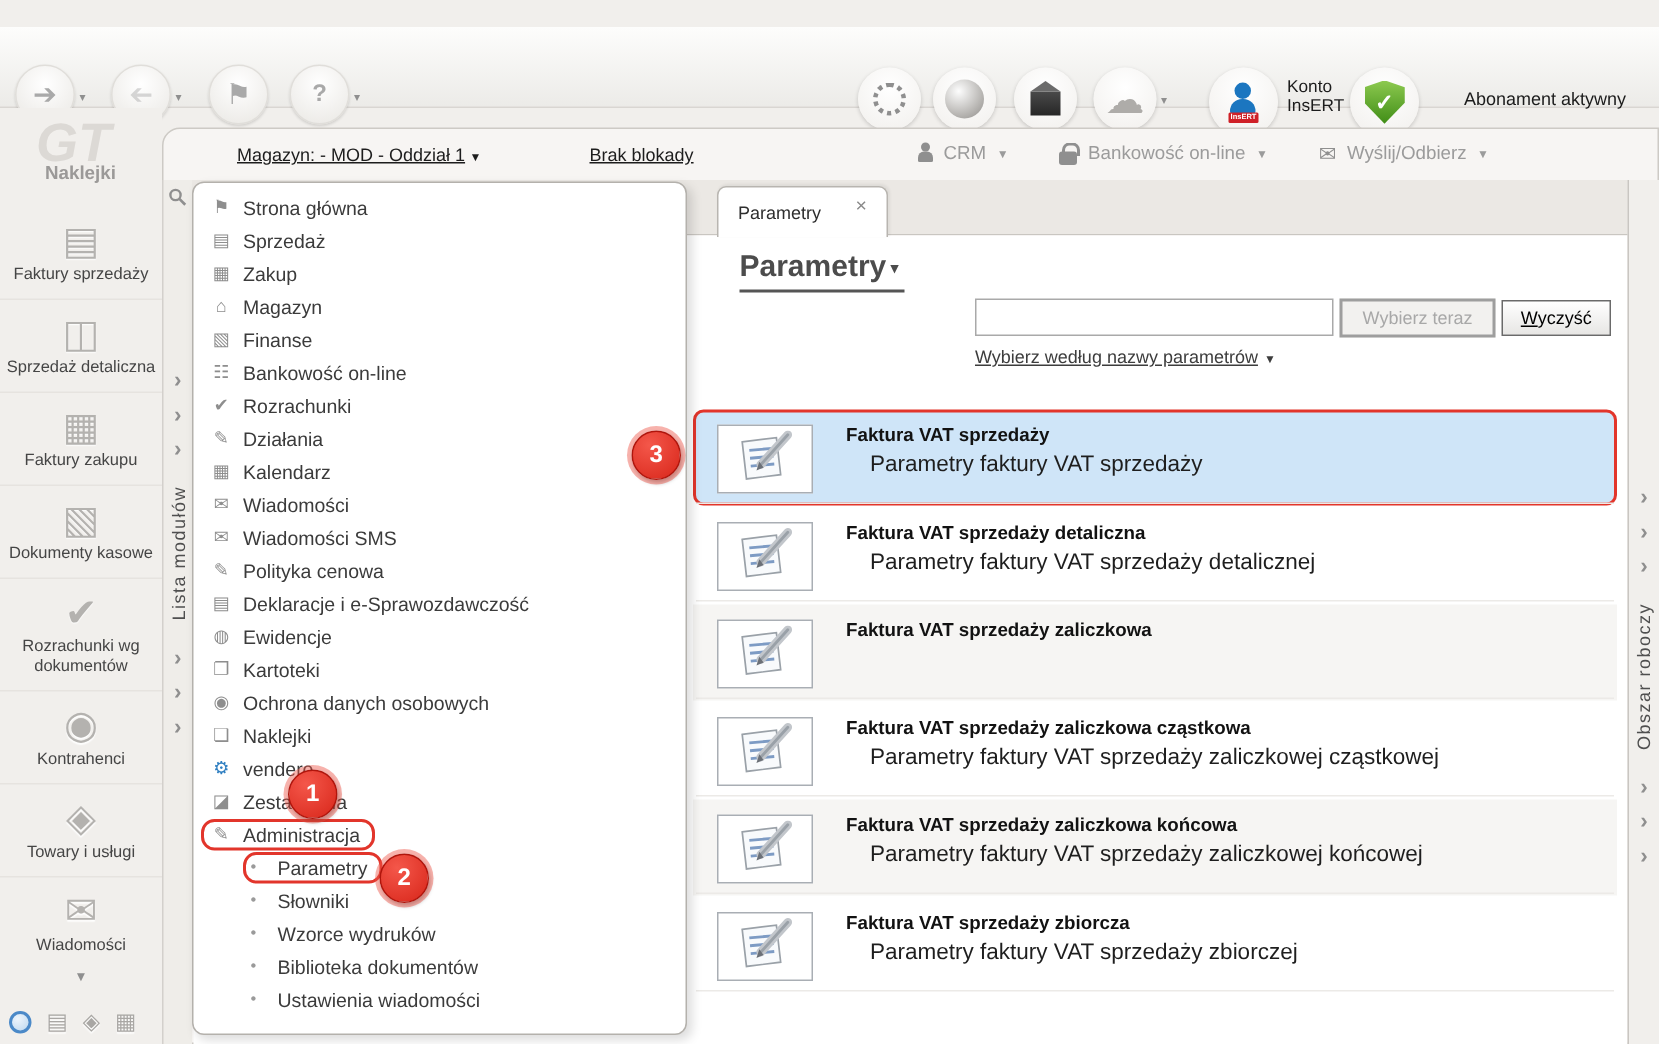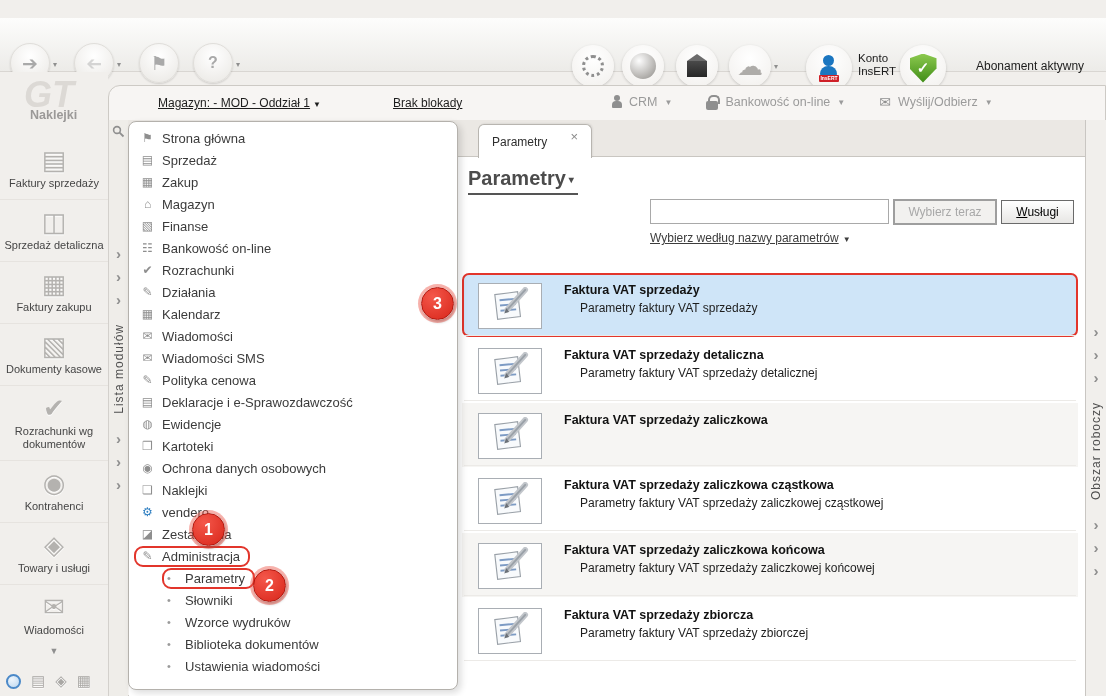--- a/index.html
+++ b/index.html
@@ -64,21 +64,21 @@
   
   .tabstrip{position:absolute;left:109px;top:120px;width:996px;height:37px;background:#ebe8e4;
             border-bottom:1px solid #c9c6c1;border-top-left-radius:12px;}
   .main{position:absolute;left:129px;top:157px;width:956px;height:539px;background:#ffffff;}
   .tab{position:absolute;left:478px;top:124px;width:114px;height:34px;background:#fff;
        border:1px solid #b8b5b0;border-bottom:none;border-radius:6px 6px 0 0;z-index:4;
        box-shadow:1px -1px 2px rgba(0,0,0,.06);}
   .tab-label{position:absolute;left:13px;top:10px;font-size:12px;color:#2e2e2e;}
   .tab-close{position:absolute;right:13px;top:4px;font-size:13px;color:#8a8a8a;cursor:pointer;}
 
-  .page-title{position:absolute;left:468px;top:167px;font-size:20px;font-weight:bold;color:#4c4c4c;
+  .page-title{position:absolute;left:493px;top:167px;font-size:20px;font-weight:bold;color:#4c4c4c;
               border-bottom:2px solid #555;padding:0 4px 3px 0;cursor:pointer;}
   .page-title .tcaret{font-size:10px;vertical-align:2px;margin-left:3px;}
 
   .search-input{position:absolute;left:650px;top:199px;width:239px;height:25px;
                 border:1px solid #a9a9a9;background:#fff;font-size:12px;padding:0 5px;
                 font-family:"Liberation Sans",sans-serif;}
   .btn-select{position:absolute;left:893px;top:199px;width:104px;height:26px;
               border:2px solid #9e9e9e;background:#f2f1ef;color:#a8a8a8;font-size:12px;
               font-family:"Liberation Sans",sans-serif;text-align:center;}
   .btn-clear{position:absolute;left:1001px;top:200px;width:73px;height:24px;
@@ -90,21 +90,21 @@
   .filter-link .fcaret{font-size:8px;display:inline-block;margin-left:4px;}
 
   
   .plist{position:absolute;left:462px;top:273px;width:616px;}
   .prow{position:relative;height:64px;border:2px solid transparent;margin-bottom:1px;cursor:pointer;}
   .prow.alt{background:#f6f5f3;}
   .prow.selected{background:#cfe5f8;border-color:#e2352b;border-radius:7px;}
   .prow .row-icon{position:absolute;left:14px;top:8px;width:64px;height:46px;background:#fff;
                   border:1px solid #a9aeb4;display:flex;align-items:center;justify-content:center;}
   .prow .row-title{position:absolute;left:100px;top:8px;font-size:12.5px;font-weight:bold;color:#121212;}
-  .prow .row-sub{position:absolute;left:116px;top:26px;font-size:12px;color:#1e1e1e;}
+  .prow .row-sub{position:absolute;left:116px;top:26px;font-size:15px;color:#1e1e1e;}
   .rowsep{position:absolute;left:0;right:0;bottom:-1px;height:1px;background:#eceae7;}
 
   
   .sidebar{position:absolute;left:0;top:72px;width:108px;height:624px;background:#f1efec;}
   .gt-logo{position:absolute;left:24px;top:2px;font-size:36px;font-style:italic;font-weight:bold;color:#dcd9d5;}
   .gt-app{position:absolute;left:30px;top:36px;font-size:12.5px;font-weight:bold;color:#9b9998;}
   .sb-list{position:absolute;left:0;top:66px;width:108px;}
   .sb-item{padding:7px 3px 9px;text-align:center;cursor:pointer;}
   .sb-item + .sb-item{border-top:1px solid #e6e3df;}
   .sb-icon{display:block;font-size:26px;line-height:30px;color:#b4b2af;
@@ -230,21 +230,21 @@
     <span class="tab-label">Parametry</span>
     <span class="tab-close">×</span>
   </div>
 
   <div class="page-title">
     <span>Parametry</span><span class="tcaret">▾</span>
   </div>
 
   <input class="search-input" value="" style="">
   <button class="btn-select" disabled="">Wybierz teraz</button>
-  <button class="btn-clear"><span class="mn">W</span><span>usługi</span></button>
+  <button class="btn-clear"><span class="mn">W</span><span>yczyść</span></button>
   <span class="filter-link">
     <span>Wybierz według nazwy parametrów</span><span class="fcaret">▼</span>
   </span>
 
   <div class="plist">
       <div class="prow selected">
       <span class="row-icon">
         <svg viewBox="0 0 44 40" width="42" height="38">
           <polygon points="6,8 30,5 33,31 9,34" fill="#f8fafc" stroke="#9aa1a8" stroke-width="1.2"></polygon>
           <line x1="11" y1="14" x2="27" y2="12.5" stroke="#7d9bc4" stroke-width="2"></line>

